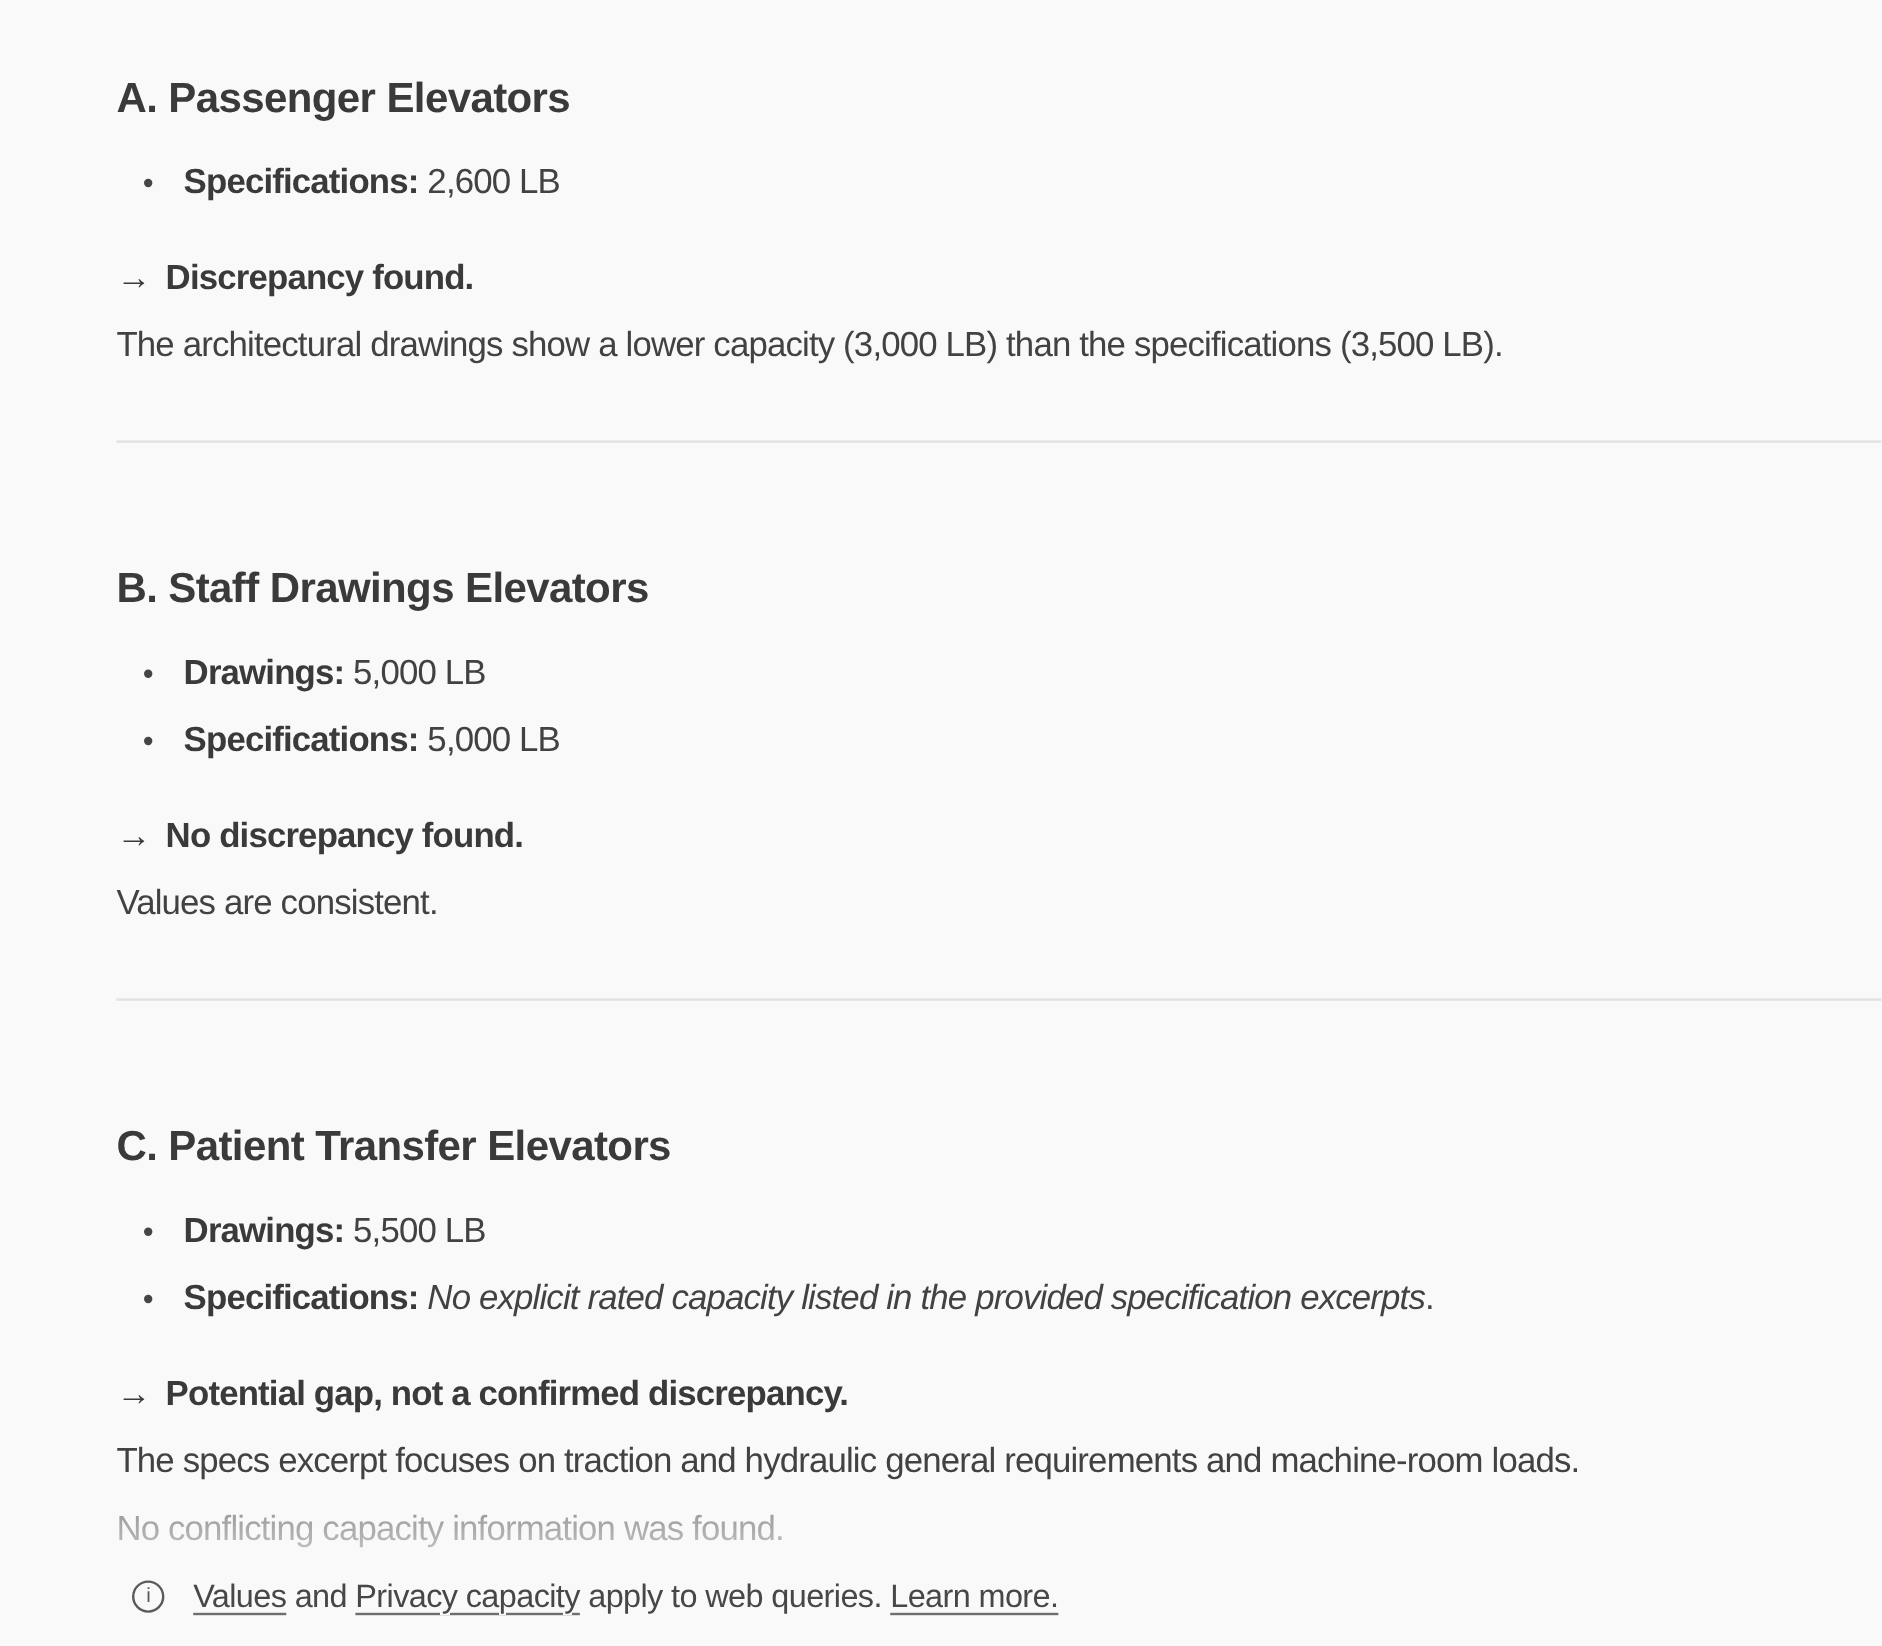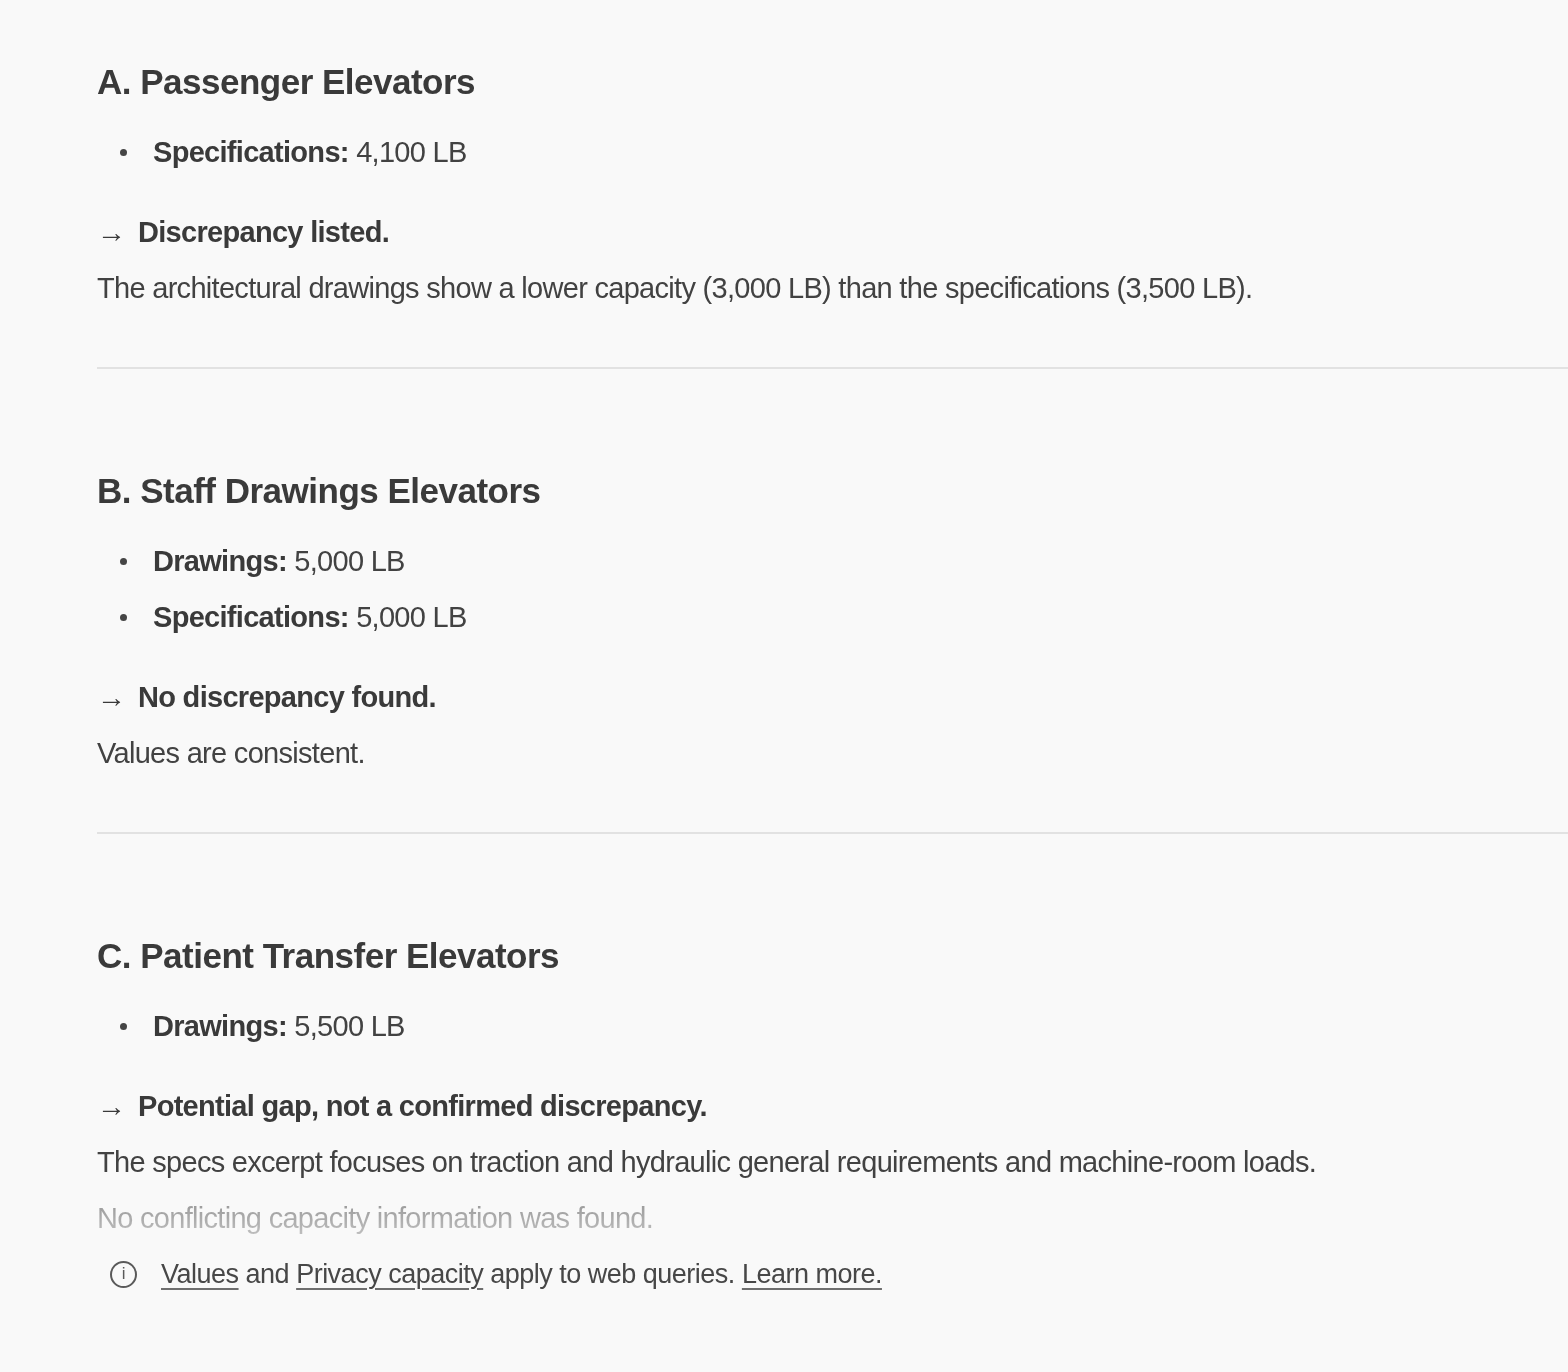--- a/index.html
+++ b/index.html
@@ -109,23 +109,23 @@
   }
 </style>
 </head>
 <body>
 
 <div class="content">
 
   <section class="section">
     <h2 class="section-heading">A. Passenger Elevators</h2>
     <ul class="kv-list">
-      <li class="kv-item"><span class="kv-label">Specifications:</span> <span>4,100 LB</span></li>
+      <li class="kv-item"><span class="kv-label">Specifications:</span> <span>2,600 LB</span></li>
     </ul>
-    <p class="finding"><span class="arrow">→</span><span>Discrepancy listed.</span></p>
+    <p class="finding"><span class="arrow">→</span><span>Discrepancy found.</span></p>
     <p class="para">The architectural drawings show a lower capacity (3,000 LB) than the specifications (3,500 LB).</p>
   </section>
 
   <hr class="divider">
 
   <section class="section">
     <h2 class="section-heading">B. Staff Drawings Elevators</h2>
     <ul class="kv-list">
       <li class="kv-item"><span class="kv-label">Drawings:</span> <span>5,000 LB</span></li>
       <li class="kv-item"><span class="kv-label">Specifications:</span> <span>5,000 LB</span></li>
@@ -133,20 +133,21 @@
     <p class="finding"><span class="arrow">→</span><span>No discrepancy found.</span></p>
     <p class="para">Values are consistent.</p>
   </section>
 
   <hr class="divider">
 
   <section class="section">
     <h2 class="section-heading">C. Patient Transfer Elevators</h2>
     <ul class="kv-list">
       <li class="kv-item"><span class="kv-label">Drawings:</span> <span>5,500 LB</span></li>
+      <li class="kv-item"><span class="kv-label">Specifications:</span> <span class="italic-value">No explicit rated capacity listed in the provided specification excerpts</span><span>.</span></li>
     </ul>
     <p class="finding"><span class="arrow">→</span><span>Potential gap, not a confirmed discrepancy.</span></p>
     <p class="para">The specs excerpt focuses on traction and hydraulic general requirements and machine-room loads.</p>
     <p class="para faded">No conflicting capacity information was found.</p>
   </section>
 
   <div class="footer">
     <span class="info-icon">
         <span>i</span>
       </span>

